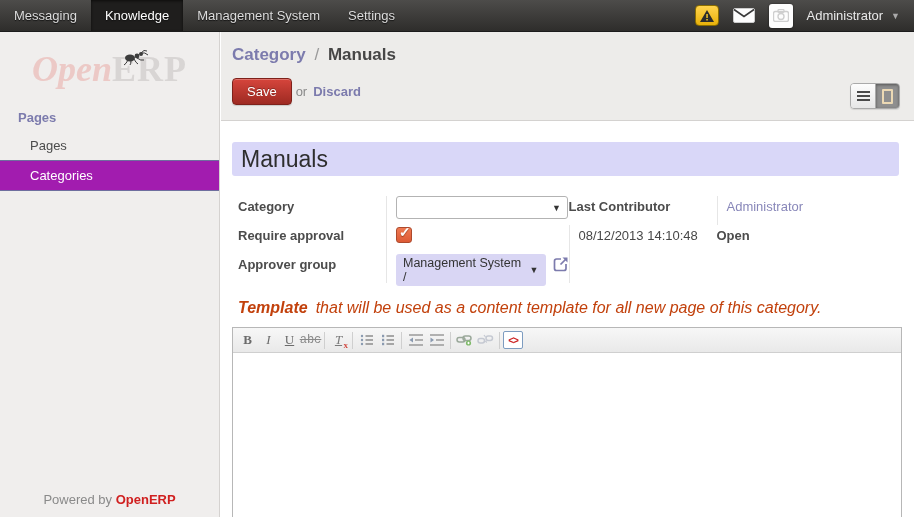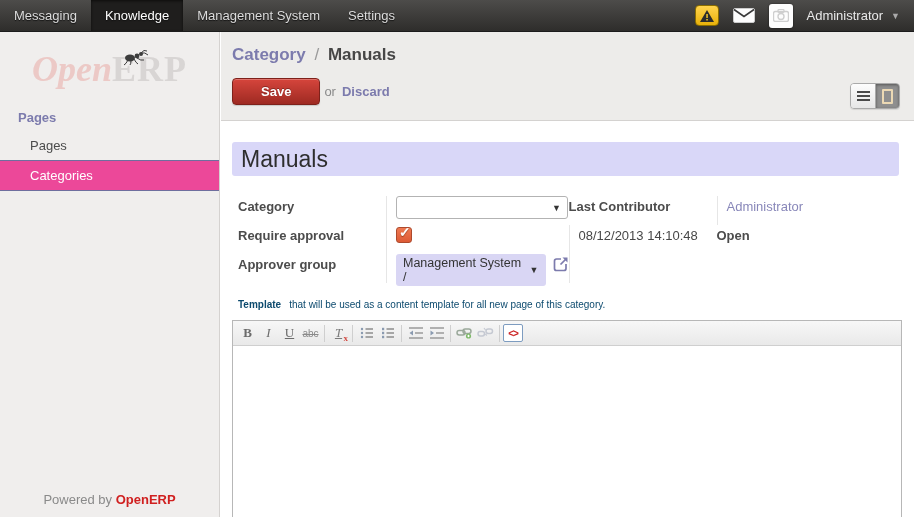--- a/index.html
+++ b/index.html
@@ -41,38 +41,38 @@
     background:#f0eeed; border-right:1px solid #d5d2d0;
     display:flex; flex-direction:column;
   }
   .logo { position:relative; margin:16px auto 6px; font-family:"Liberation Serif", serif; font-size:36px; white-space:nowrap; user-select:none; }
   .logo .lo-open { color:#ecc9c6; font-style:italic; font-weight:700; }
   .logo .lo-erp { color:#d8d5d4; font-weight:700; letter-spacing:1px; }
   .logo svg { position:absolute; left:88px; top:-2px; }
   .side-section { color:#7c7bad; font-weight:bold; font-size:13px; padding:14px 0 6px 18px; }
   .side-item { font-size:13px; color:#4c4c4c; padding:7px 0 7px 30px; cursor:pointer; }
   .side-item.active {
-    background:#ec4899; color:#fff; border-top:1px solid #6f6e9e; border-bottom:1px solid #6f6e9e;
+    background:#a21caf; color:#fff; border-top:1px solid #6f6e9e; border-bottom:1px solid #6f6e9e;
   }
   .powered { margin-top:auto; text-align:center; padding-bottom:10px; font-size:13px; color:#8a8a8a; }
   .powered a { color:#d02020; font-weight:bold; text-decoration:none; cursor:pointer; }
 
   
   .content { position:absolute; top:32px; left:221px; width:693px; height:485px; background:#fff; }
   .content-header {
     position:relative; height:89px; background:#edecea; border-bottom:1px solid #d4d2d0; padding:13px 14px 0 11px;
   }
   .breadcrumb { font-size:17px; font-weight:bold; }
   .breadcrumb .bc-parent { color:#7c7bad; cursor:pointer; }
   .breadcrumb .bc-sep { color:#9a9a9a; font-weight:normal; padding:0 4px; }
   .breadcrumb .bc-current { color:#464646; }
   .actions { margin-top:13px; display:flex; align-items:center; }
   .btn-save {
-    background:linear-gradient(#d6453c,#9e2a22); color:#fff; font-weight:bold; font-size:13px;
-    border:1px solid #7e211a; border-radius:4px; padding:5px 28px; cursor:pointer;
+    background:linear-gradient(#d6453c,#9e2a22); color:#fff; font-weight:normal; font-size:13px;
+    border:1px solid #7e211a; border-radius:4px; padding:5px 14px; cursor:pointer;
     box-shadow:inset 0 1px 0 rgba(255,255,255,.25), 0 1px 1px rgba(0,0,0,.15);
     text-shadow:0 -1px 0 rgba(0,0,0,.3);
   }
   .or-txt { color:#8a8a8a; font-size:13px; margin:0 6px 0 4px; }
   .link-discard { color:#7c7bad; font-weight:bold; font-size:13px; text-decoration:none; cursor:pointer; }
   .switcher {
     position:absolute; right:14px; bottom:11px; display:flex;
     border:1px solid #aaa; border-radius:4px; overflow:hidden; box-shadow:0 1px 1px rgba(0,0,0,.1);
   }
   .sw-btn { width:24px; height:24px; display:flex; align-items:center; justify-content:center; cursor:pointer;
@@ -109,35 +109,35 @@
   .sel-lav {
     height:22px; background:#d9d6f4; border:none; border-radius:3px; padding:16px 7px;
     display:flex; align-items:center; gap:6px; cursor:pointer; font-size:12.5px; color:#333;
   }
   .sel-lav .caret2 { font-size:9px; color:#333; }
   .extlink { margin-left:6px; margin-top:2px; cursor:pointer; display:flex; }
   .rval { font-size:13px; padding-top:3px; }
   .rval.lnk { color:#8887b9; }
   .rval.plain { color:#474747; }
 
-  .tpl-line { margin:16px 15px 0 17px; font-size:10px; color:#0c4a6e; }
+  .tpl-line { margin:16px 15px 0 17px; font-size:16px; color:#c2410c;font-style:italic; }
   .tpl-line .tpl-label { font-weight:bold; margin-right:8px; }
 
   
   .editor { margin:10px 12px 0 11px; border:1px solid #b7b7b7; height:200px; background:#fff; }
   .ed-toolbar {
     height:25px; background:linear-gradient(#f7f7f7,#e9e9e9); border-bottom:1px solid #cfcfcf;
     display:flex; align-items:center; padding:0 4px;
   }
   .tbtn { width:21px; height:19px; display:flex; align-items:center; justify-content:center; cursor:pointer; }
   .tdiv { width:1px; height:17px; background:#cfcfcf; margin:0 3px; }
   .g-bold { font-family:"Liberation Serif",serif; font-weight:bold; color:#6b6b6b; font-size:13px; }
   .g-italic { font-family:"Liberation Serif",serif; font-style:italic; color:#6b6b6b; font-size:13px; }
   .g-under { font-family:"Liberation Serif",serif; color:#6b6b6b; font-size:13px; text-decoration:underline; }
-  .g-strike { font-family:Liberation Sans, sans-serif; color:#8a8a8a; font-size:10px; text-decoration:line-through; }
+  .g-strike { font-family:Liberation Mono, monospace; color:#8a8a8a; font-size:12px; text-decoration:line-through; }
   .g-rm { font-family:"Liberation Serif",serif; color:#7a7a7a; font-size:13px; font-style:italic; text-decoration:underline; position:relative; }
   .g-rm .rm-x { position:absolute; right:-6px; bottom:-2px; color:#d24a42; font-size:9px; font-weight:bold; font-style:normal; }
   .src-btn {
     width:20px; height:18px; border:1px solid #7d9cc0; background:#fff; border-radius:2px;
     display:flex; align-items:center; justify-content:center; cursor:pointer;
   }
   .src-btn span { color:#cc2222; font-size:10px; font-weight:bold; letter-spacing:-1px; }
   .ed-body { height:174px; background:#fff; cursor:text; }
 </style>
 </head>

